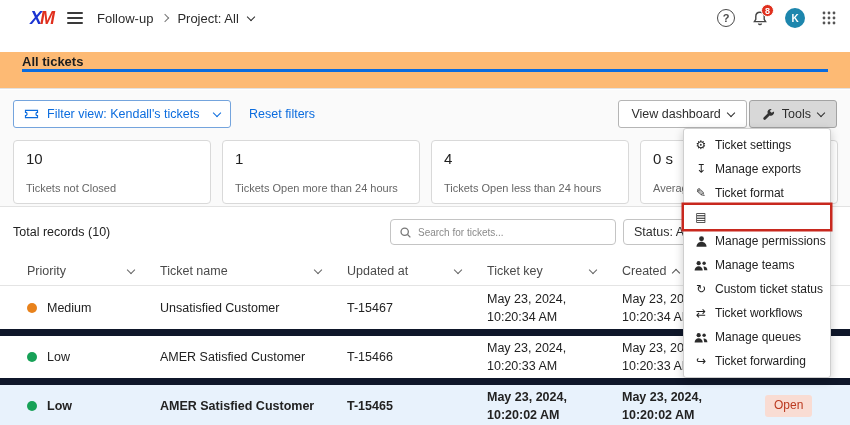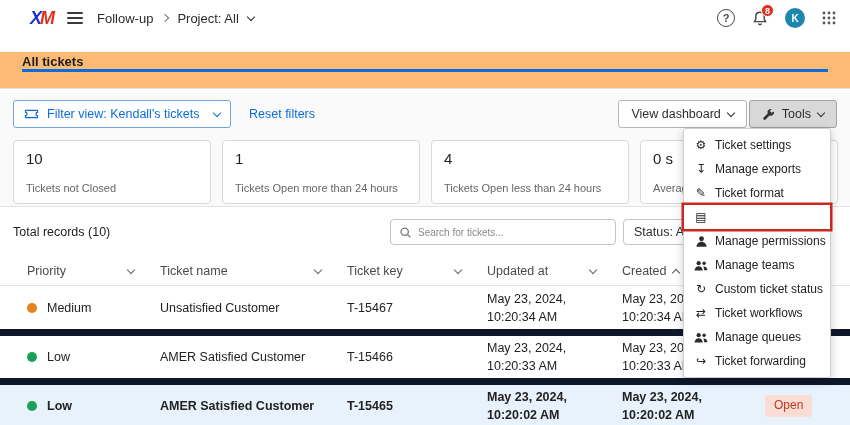--- a/index.html
+++ b/index.html
@@ -227,25 +227,25 @@
 <div class="thead tgrid">
   <div class="th">
     <span>Priority</span>
     <span class="chev down"></span>
   </div>
   <div class="th">
     <span>Ticket name</span>
     <span class="chev down"></span>
   </div>
   <div class="th">
+    <span>Updated at</span>
+    <span class="chev down"></span>
+  </div>
+  <div class="th">
     <span>Ticket key</span>
-    <span class="chev down"></span>
-  </div>
-  <div class="th">
-    <span>Updated at</span>
     <span class="chev down"></span>
   </div>
   <div class="th">
     <span>Created</span>
     <span class="chev up sort"></span>
   </div>
   <div class="th"></div>
 </div>
 
 <div class="tbody">

